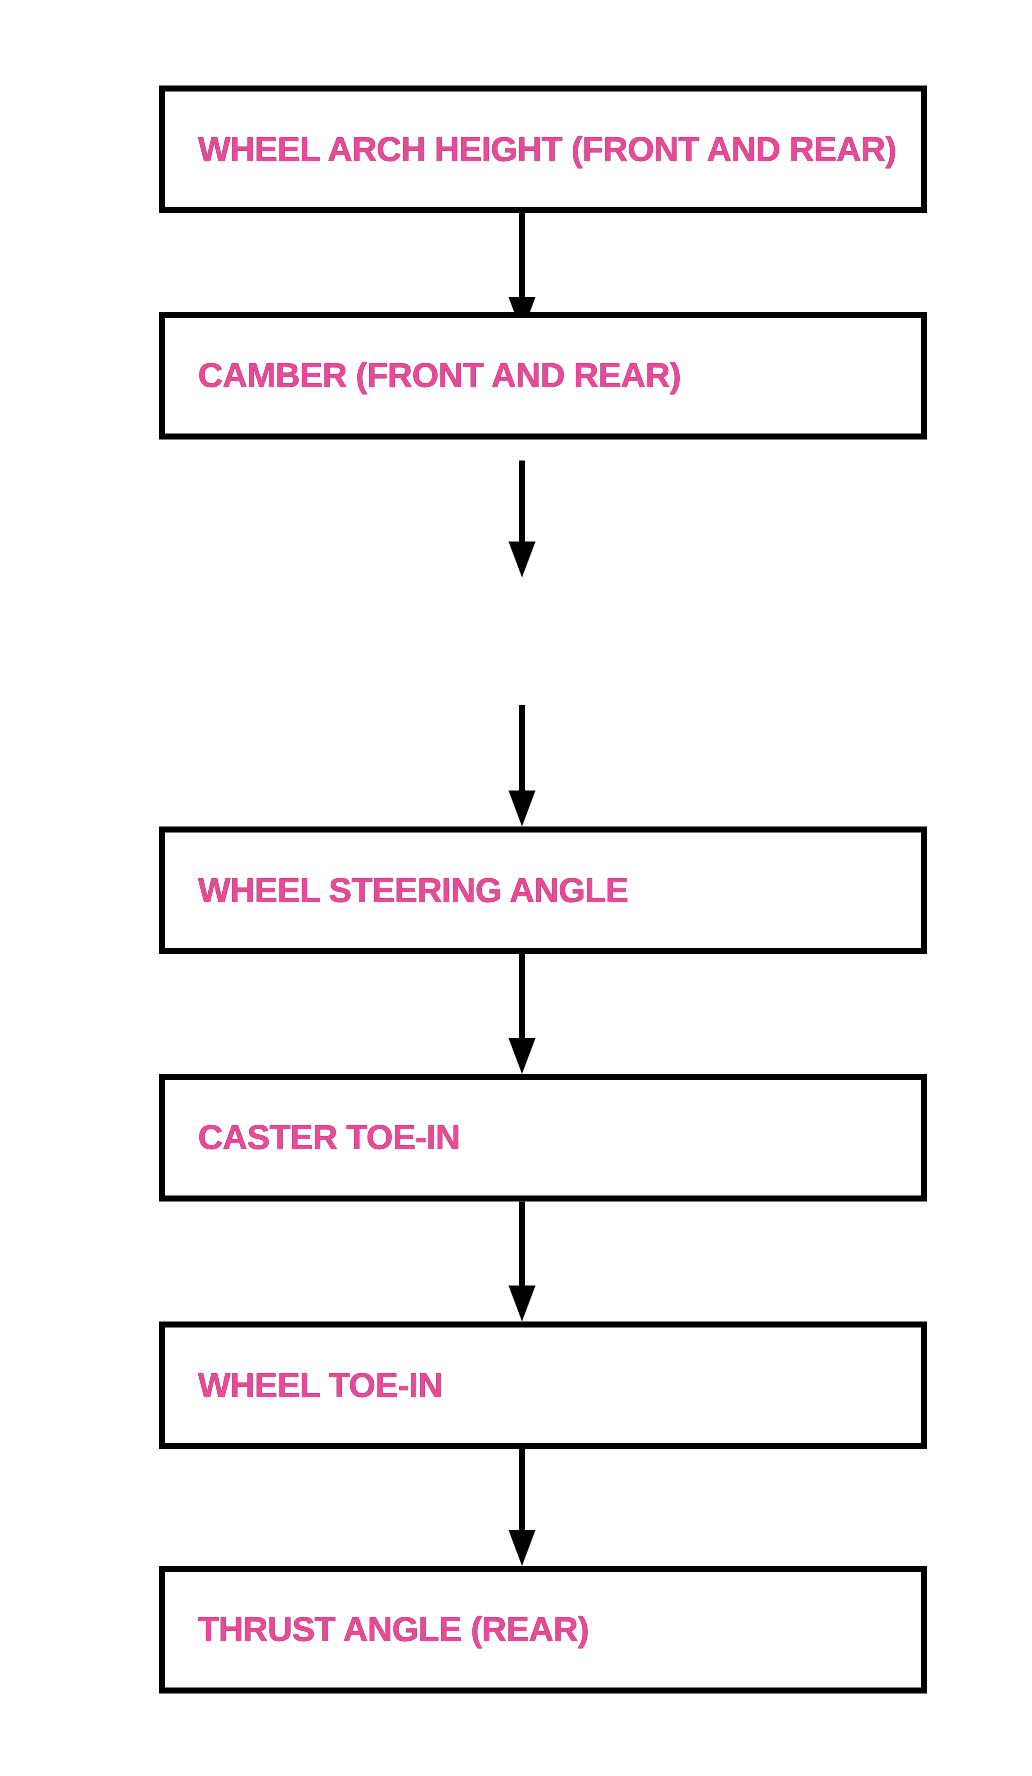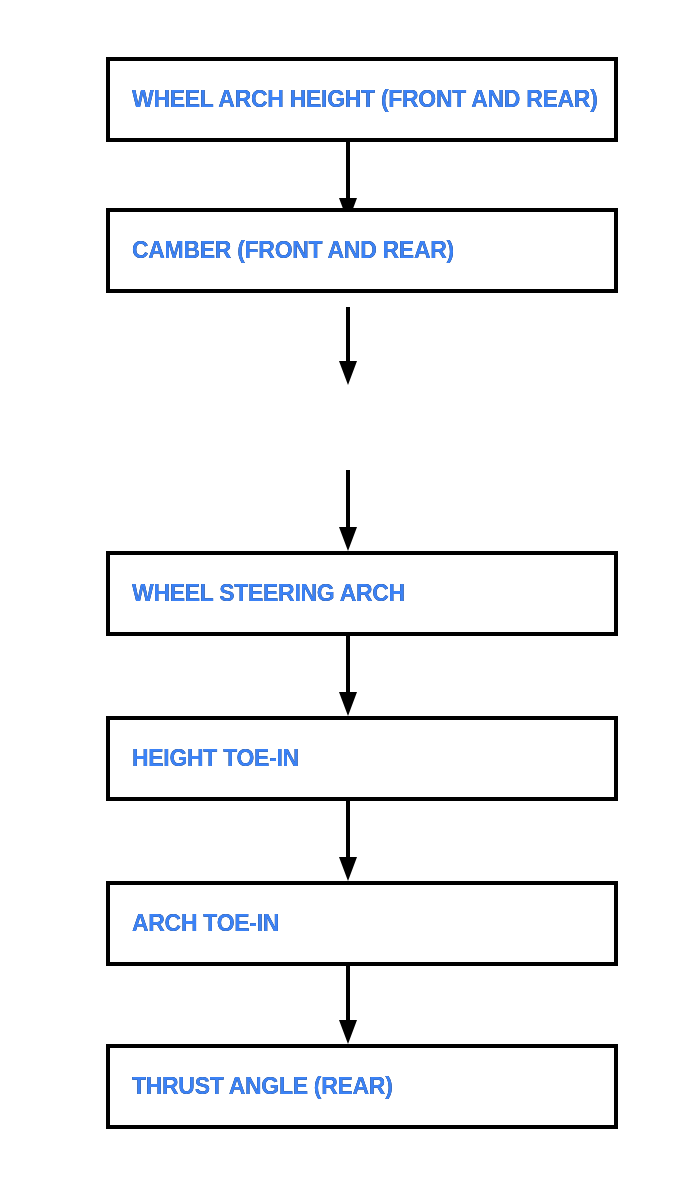--- a/index.html
+++ b/index.html
@@ -24,21 +24,21 @@
     border: 4px solid #000000;
     background: #ffffff;
     display: flex;
     align-items: center;
     padding-left: 22px;
   }
   .step .label {
     font-size: 23px;
     font-weight: bold;
     letter-spacing: -0.3px;
-    color: #3b82f6;
+    color: #ec4899;
     text-shadow: 0 0 0.5px #000000;
     white-space: nowrap;
   }
   .arrow {
     position: absolute;
     left: 339px;
     width: 18px;
   }
   .arrow .stem {
     position: absolute;
@@ -82,39 +82,39 @@
     <div class="head"></div>
   </div>
 
 
   <div class="arrow" style="top:470px;height:81px">
     <div class="stem"></div>
     <div class="head"></div>
   </div>
 
   <div class="step" style="top:551px">
-    <span class="label">WHEEL STEERING ARCH</span>
+    <span class="label">WHEEL STEERING ANGLE</span>
   </div>
 
   <div class="arrow" style="top:636px;height:80px">
     <div class="stem"></div>
     <div class="head"></div>
   </div>
 
   <div class="step" style="top:716px">
-    <span class="label">HEIGHT TOE-IN</span>
+    <span class="label">CASTER TOE-IN</span>
   </div>
 
   <div class="arrow" style="top:801px;height:80px">
     <div class="stem"></div>
     <div class="head"></div>
   </div>
 
   <div class="step" style="top:881px">
-    <span class="label">ARCH TOE-IN</span>
+    <span class="label">WHEEL TOE-IN</span>
   </div>
 
   <div class="arrow" style="top:966px;height:78px">
     <div class="stem"></div>
     <div class="head"></div>
   </div>
 
   <div class="step" style="top:1044px">
     <span class="label">THRUST ANGLE (REAR)</span>
   </div>

